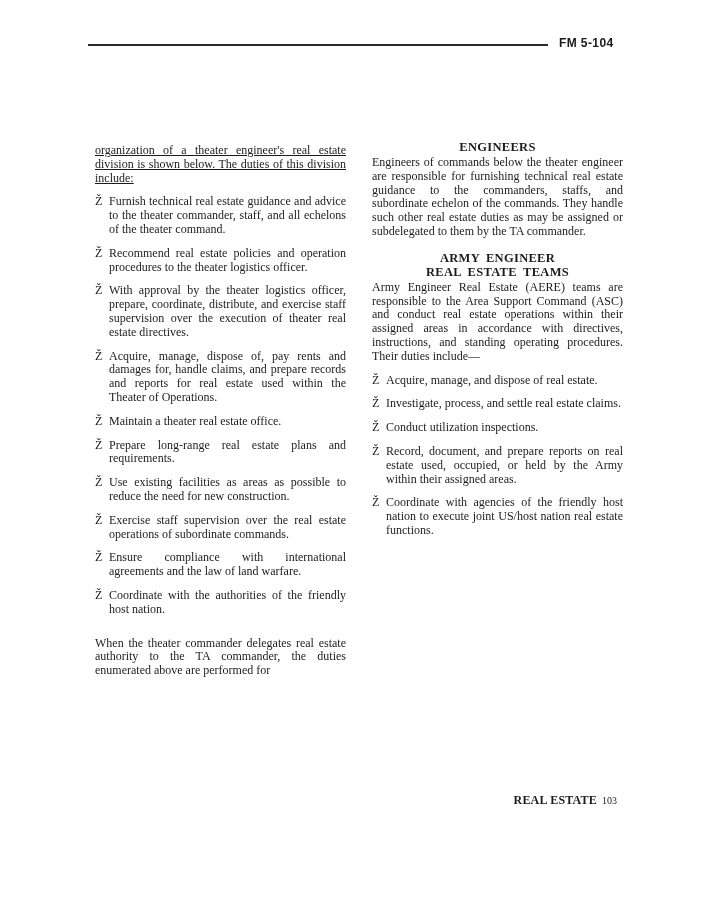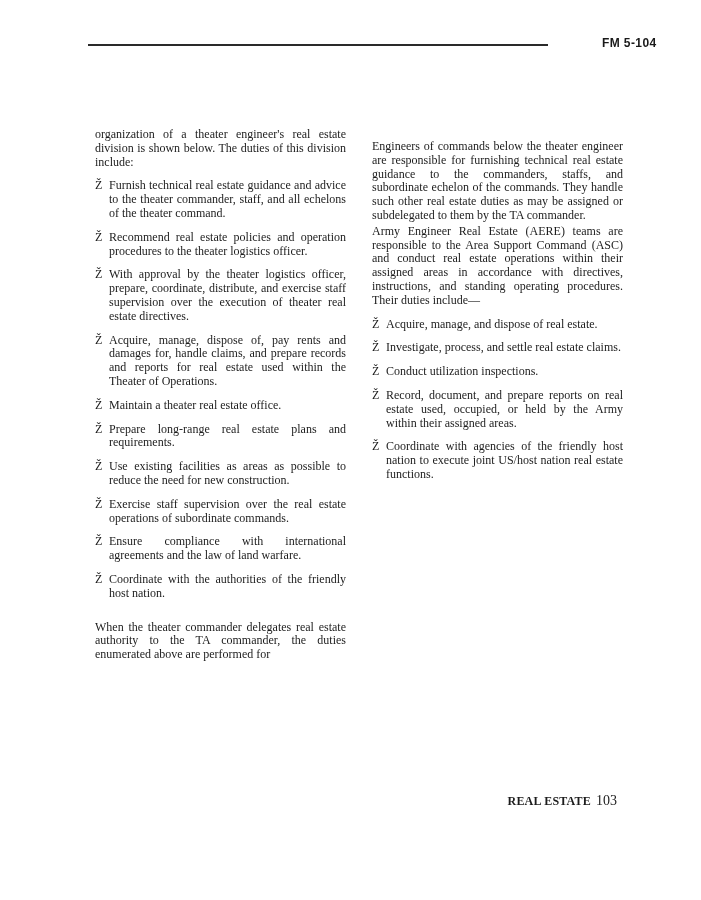--- a/index.html
+++ b/index.html
@@ -22,39 +22,38 @@
   }
   .doc-number {
     position: absolute;
     top: 36px; left: 559px;
     font-family: "Liberation Sans", sans-serif;
     font-weight: bold;
     font-size: 12px;
     letter-spacing: 0.4px;
     color: #1a1a1a;
     white-space: nowrap;
-    margin-left: 43px;
   }
 
   .columns {
     position: absolute;
     top: 128px; left: 95px;
     width: 528px;
     display: flex;
     gap: 26px;
   }
   .col {
     width: 251px;
     font-size: 12px;
     line-height: 13.8px;
     text-align: justify;
   }
 
   .para { text-align: justify; margin-top: 20px; }
-  .para.first { margin-top: 0; }
+  .para.first { margin-top: 16px; text-decoration: underline; }
   .para.after-heading { margin-top: 2px; }
 
   .bullet { display: flex; margin-top: 10px; }
   .bullet .glyph { flex: 0 0 14px; text-align: left; }
   .bullet .btext { flex: 1; text-align: justify; }
 
   .heading {
     font-weight: bold;
     text-align: center;
     margin-top: 12px;
@@ -64,21 +63,21 @@
     line-height: 14px;
   }
 
   .footer {
     position: absolute;
     top: 793px; right: 84px;
     font-size: 12px;
     white-space: nowrap;
   }
   .footer .ftitle { font-weight: bold; letter-spacing: 0.2px; }
-  .footer .fpage { font-weight: normal; margin-left: 5px; font-size: 14px; }
+  .footer .fpage { font-weight: normal; margin-left: 5px; font-size: 10px; }
 </style>
 </head>
 <body>
 
 <div class="page">
 
   <div class="header-rule"></div>
   <div class="doc-number">FM 5-104</div>
 
   <div class="columns">
@@ -126,23 +125,28 @@
         <span class="glyph">Ž</span>
         <span class="btext">Coordinate with the authorities of the friendly host nation.</span>
       </div>
 
       <div class="para">When the theater commander delegates real estate authority to the TA commander, the duties enumerated above are performed for</div>
     </div>
 
     <div class="col">
 
       <div class="heading">
+        <div>ENGINEERS</div>
       </div>
       <div class="para after-heading">Engineers of commands below the theater engineer are responsible for furnishing technical real estate guidance to the commanders, staffs, and subordinate echelon of the commands. They handle such other real estate duties as may be assigned or subdelegated to them by the TA commander.</div>
 
+      <div class="heading">
+        <div>ARMY ENGINEER</div>
+        <div>REAL ESTATE TEAMS</div>
+      </div>
       <div class="para after-heading">Army Engineer Real Estate (AERE) teams are responsible to the Area Support Command (ASC) and conduct real estate operations within their assigned areas in accordance with directives, instructions, and standing operating procedures. Their duties include—</div>
 
       <div class="bullet">
         <span class="glyph">Ž</span>
         <span class="btext">Acquire, manage, and dispose of real estate.</span>
       </div>
       <div class="bullet">
         <span class="glyph">Ž</span>
         <span class="btext">Investigate, process, and settle real estate claims.</span>
       </div>

